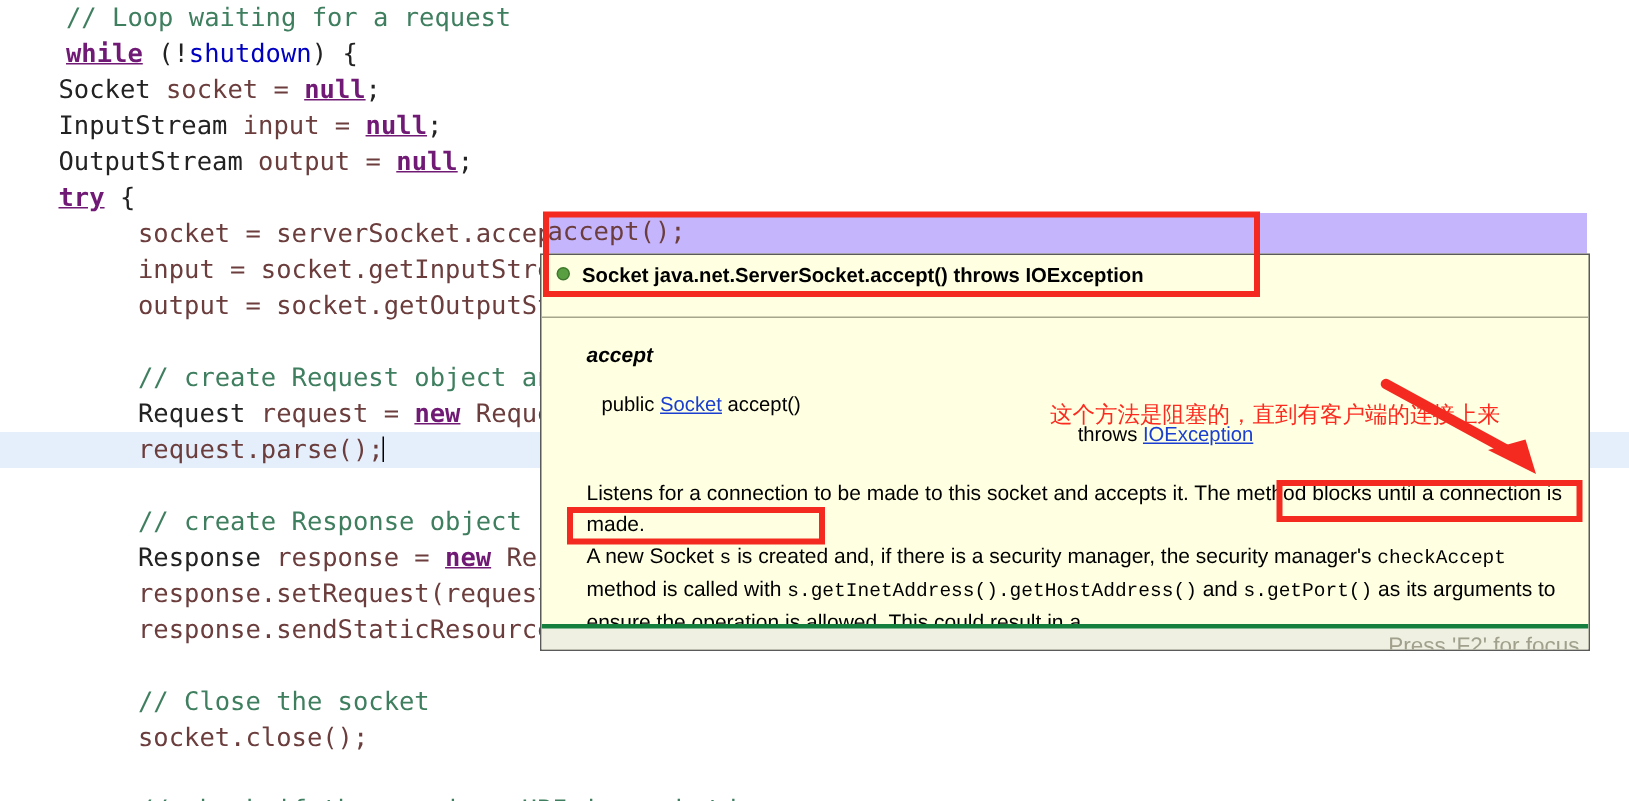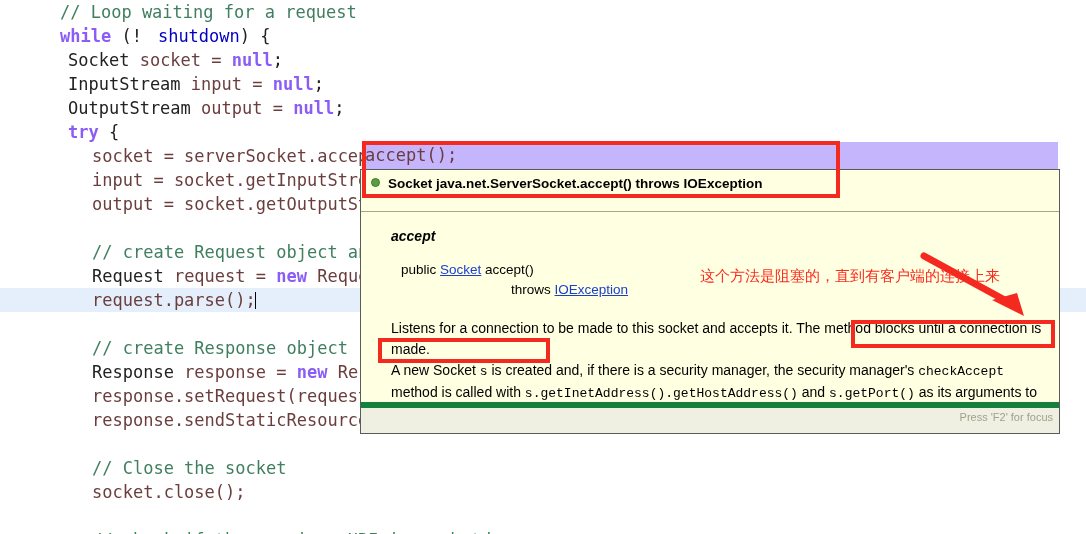--- a/index.html
+++ b/index.html
@@ -28,27 +28,27 @@
   }
   .code-line {
     height: 24px;
     padding-left: 44px;
     box-sizing: border-box;
     position: relative;
   }
   .code-line.current {
     background: #e4effb;
   }
-  .ind1 { padding-left: 60px; }
-  .ind2 { padding-left: 68px; }
+  .ind1 { padding-left: 44px; }
+  .ind2 { padding-left: 39px; }
   .ind3 { padding-left: 92px; }
 
   .cm { color: #3f7f5f; }          
-  .kw { color: #8b5cf6; font-weight: bold; }   
-  .fld { color: #0000c0; margin-left: 16px; }         
+  .kw { color: #701a75; font-weight: bold; text-decoration: underline; }   
+  .fld { color: #0000c0; }         
   .id { color: #6b3d3d; }          
   .pl { color: #222222; }          
   .caret {
     display: inline-block;
     width: 0;
     border-left: 1px solid #000;
     height: 17px;
     vertical-align: -3px;
     margin-left: -1px;
   }
@@ -102,38 +102,38 @@
   .jd-sig {
     font-family: Liberation Sans, sans-serif;
     font-size: 13.5px;
     line-height: 20px;
     margin: 0 0 18px 10px;
   }
   .jd-sig .lnk {
     color: #1a3fd0;
     text-decoration: underline;
   }
-  .jd-sig-2 { margin-left: 110px; }
+  .jd-sig-2 { margin-left: 110px; text-align: center; }
   .jd-para {
     margin: 0;
     line-height: 21px;
     font-size: 14px;
   }
   .mono {
     font-family: "Liberation Mono", monospace;
     font-size: 13px;
   }
   #popup-footer {
     position: absolute;
     left: 0; right: 0; bottom: 0;
-    height: 31px;
+    height: 17px;
     background: #f0f0e2;
-    border-top: 6px solid #15803d;
+    border-top: 3px solid #15803d;
     color: #a0a08c;
-    font-size: 11px;
+    font-size: 15px;
     text-align: right;
     padding: 3px 6px 0 0;
     box-sizing: border-box;
   }
 
   
   #code-strip {
     position: absolute;
     left: 362px;
     top: 142px;

